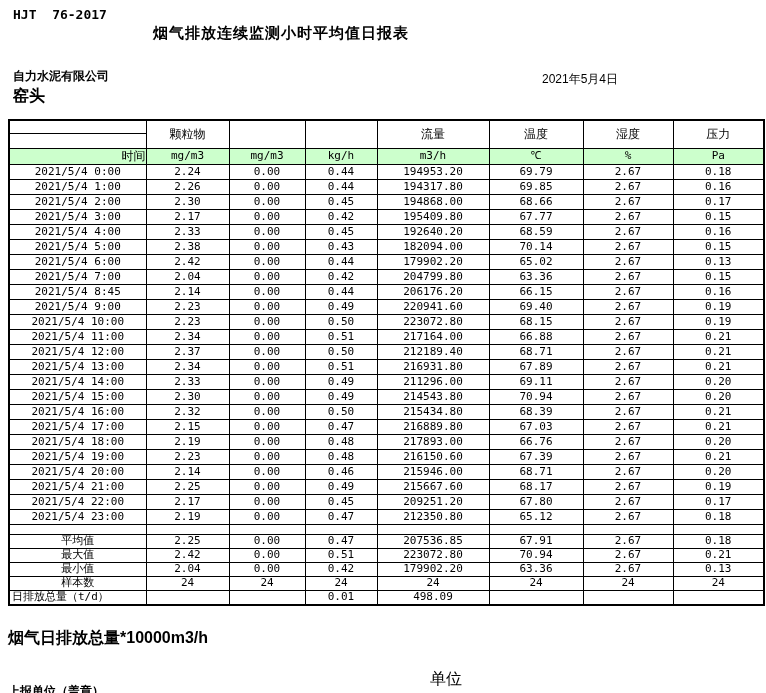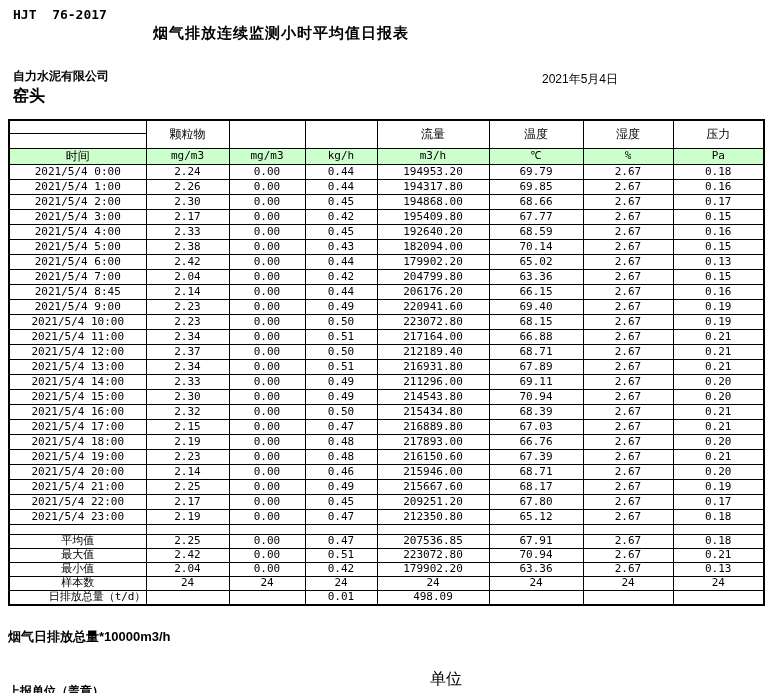--- a/index.html
+++ b/index.html
@@ -23,27 +23,27 @@
   }
   table.report td{
     border:1px solid #000;padding:0;margin:0;overflow:hidden;
     text-align:center;vertical-align:middle;white-space:pre;
     font-size:11px;line-height:1.15;
     font-family:"DejaVu Sans Mono", monospace;
   }
   tr.h1 td{height:12px;font-size:12px;font-family:"Liberation Sans", sans-serif;}
   tr.h2 td{height:14px;}
   tr.units-row td{height:15px;background:var(--units-bg,#ccffcc);}
-  tr.units-row td.time-head{font-size:12px;font-family:"Liberation Sans", sans-serif;}
+  tr.units-row td.time-head{font-size:12px;font-family:"Liberation Sans", sans-serif;text-align:right;}
   tr.data-row td{height:14px;}
   tr.spacer-row td{height:9px;}
   tr.summary-row td{height:13px;}
   td.label-cell{font-size:12px;font-family:"Liberation Sans", sans-serif;}
-  td.label-cell.left{text-align:right;padding-left:2px;}
-  .footnote{position:absolute;left:8px;top:628px;font-size:13px;font-weight:bold;}
+  td.label-cell.left{text-align:left;padding-left:2px;}
+  .footnote{position:absolute;left:8px;top:628px;font-size:16px;font-weight:bold;}
   .report-unit{position:absolute;left:8px;top:669px;font-size:12px;font-weight:bold;margin-top:14px;}
   .unit-label{position:absolute;left:430px;top:669px;font-size:16px;font-weight:normal;text-align:right;}
 </style>
 </head>
 <body>
 
 <div class="page" style="--units-bg: #ccffcc;">
 
   <div class="std-code">HJT  76-2017</div>
   <div class="title">烟气排放连续监测小时平均值日报表</div>

